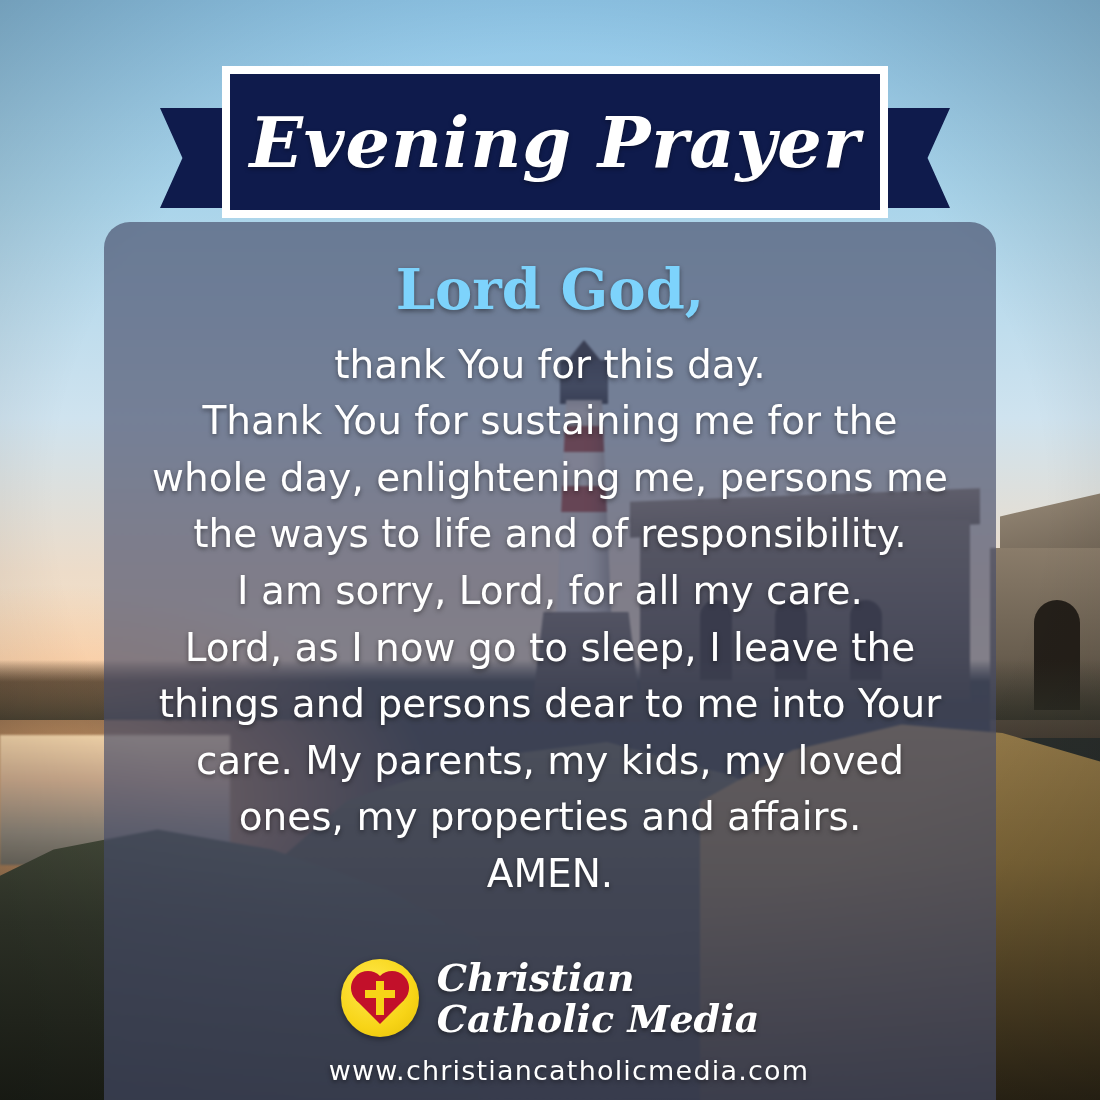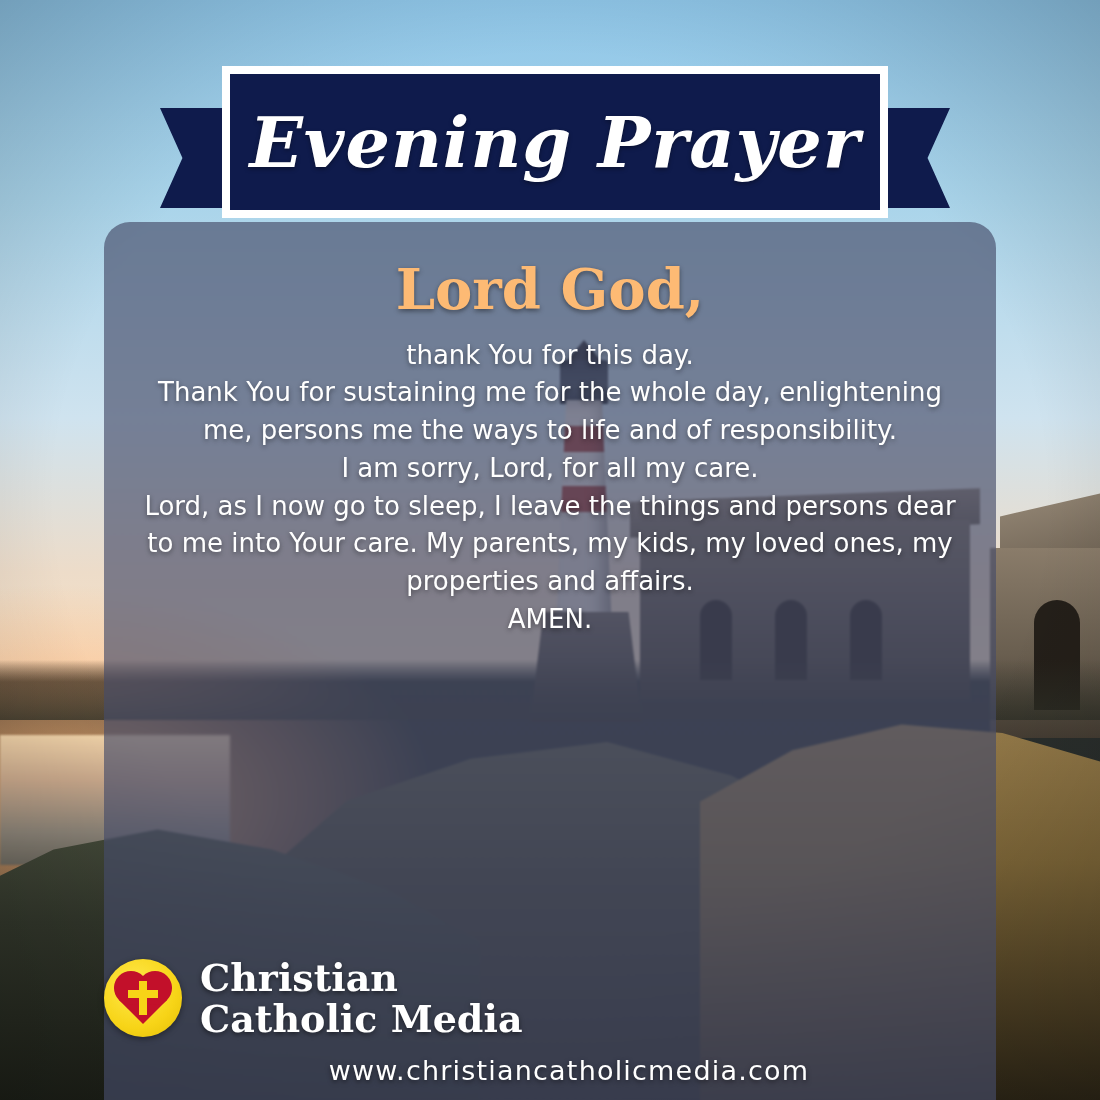--- a/index.html
+++ b/index.html
@@ -197,46 +197,48 @@
     left: 104px; top: 222px;
     width: 892px; height: 878px;
     background: rgba(70,76,104,0.66);
     border-radius: 26px 26px 0 0;
     padding: 38px 40px 0 40px;
     text-align: center;
     backdrop-filter: blur(1px);
   }
 
   .prayer-head {
-    color: #fdba74;
+    color: #7dd3fc;
     font-family: "DejaVu Serif", serif;
     font-weight: 700;
     font-size: 56px;
     line-height: 1.05;
     margin-bottom: 18px;
     text-shadow: 0 2px 5px rgba(0,0,0,0.45);
   }
 
   .prayer-body {
     color: #ffffff;
     font-family: "DejaVu Sans", sans-serif;
-    font-size: 26px;
+    font-size: 39px;
     line-height: 1.45;
     font-weight: 400;
     text-shadow: 0 2px 5px rgba(0,0,0,0.45);
   }
   .prayer-body p { margin: 0; }
 
   
   .logo-row {
     position: absolute;
     left: 0; right: 0; top: 735px;
     display: flex;
     align-items: center;
+    justify-content: center;
     gap: 18px;
+    font-style: italic;
   }
   .logo-mark {
     position: relative;
     width: 78px; height: 78px;
     border-radius: 50%;
     background: radial-gradient(circle at 40% 35%, #ffe94d 0%, #f7d417 60%, #e3bd06 100%);
     box-shadow: 0 2px 6px rgba(0,0,0,0.4);
     flex: none;
   }
   .logo-heart {

